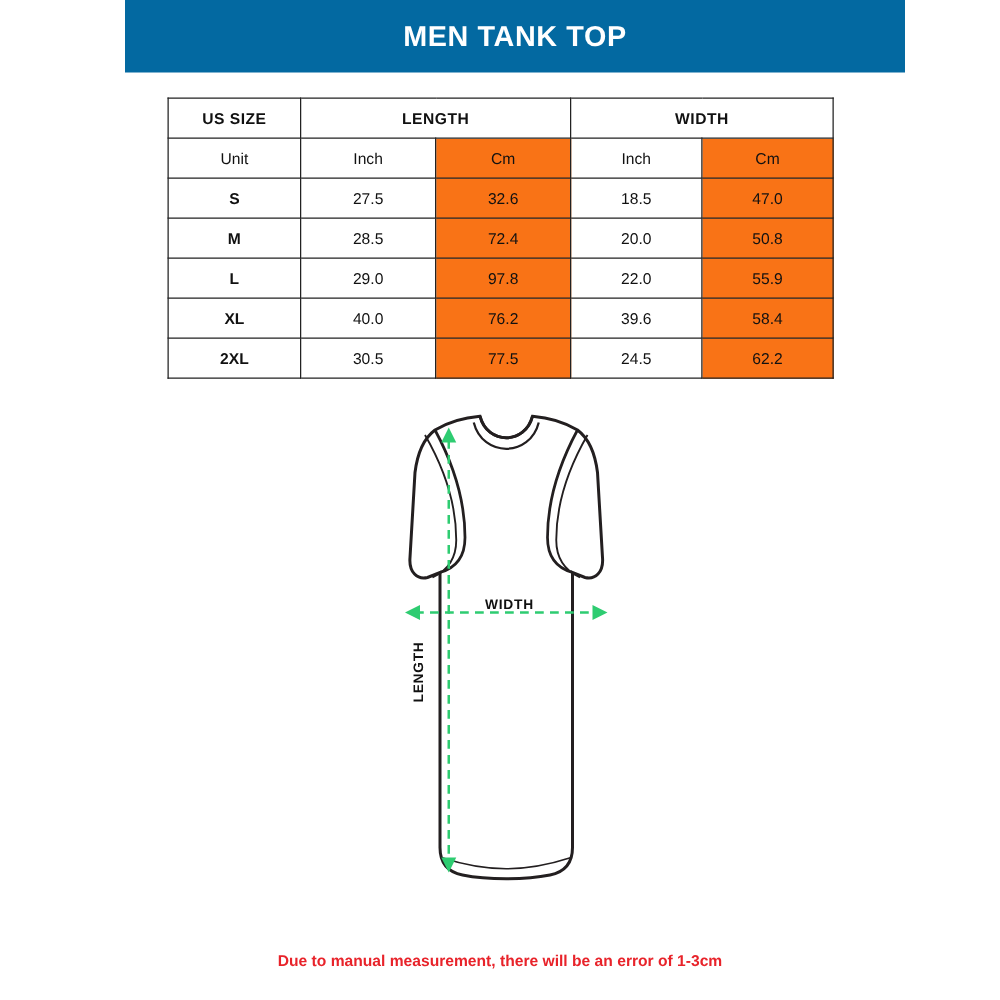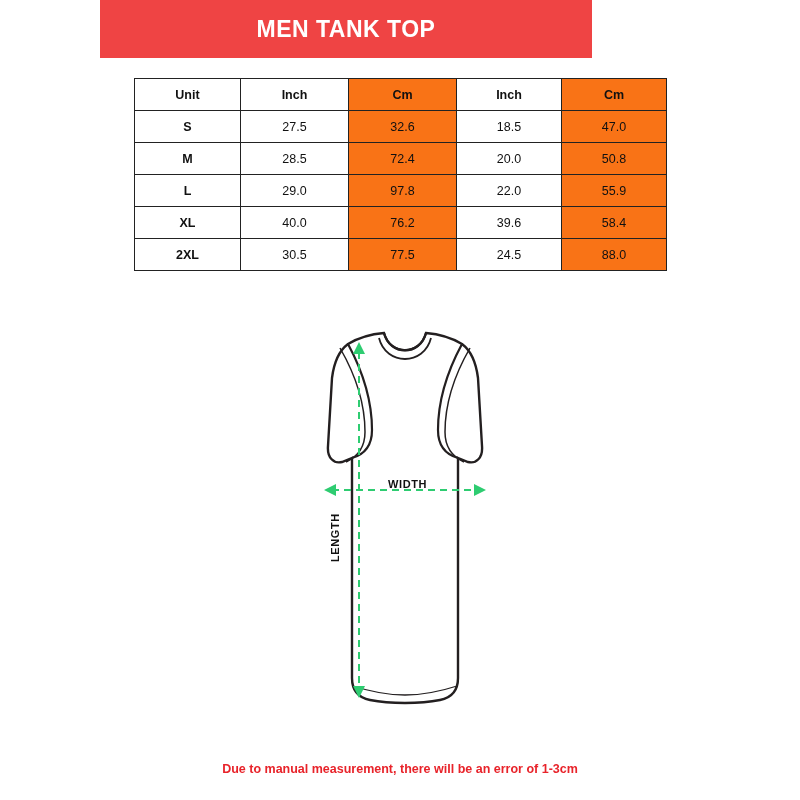--- a/index.html
+++ b/index.html
@@ -11,23 +11,23 @@
     font-family: "Liberation Sans", sans-serif;
     position: relative;
     overflow: hidden;
   }
 
   
   .header {
     position: absolute;
     left: 100px;
     top: 0;
-    width: 492px;
+    width: 624px;
     height: 58px;
-    background: #ef4444;
+    background: #0369a1;
     display: flex;
     align-items: center;
     justify-content: center;
   }
   .header-title {
     color: #ffffff;
     font-size: 23px;
     font-weight: bold;
     letter-spacing: 0.5px;
   }
@@ -59,21 +59,21 @@
   col.c-wi    { width: 105px; }
   col.c-wc    { width: 105px; }
 
   .hdr-main th {
     font-weight: bold;
     font-size: 12.5px;
     letter-spacing: 0.4px;
     height: 33px;
   }
   .hdr-unit td {
-    font-weight: bold;
+    font-weight: normal;
   }
   .row-label {
     font-weight: bold;
   }
   .shade {
     background: #f97316;
   }
 
   
   .illus {
@@ -125,20 +125,25 @@
 <div class="table-wrap">
   <table class="size-table">
     <colgroup>
       <col class="c-size">
         <col class="c-li">
         <col class="c-lc">
         <col class="c-wi">
         <col class="c-wc">
     </colgroup>
     <thead>
+      <tr class="hdr-main">
+        <th>US SIZE</th>
+        <th colspan="2">LENGTH</th>
+        <th colspan="2">WIDTH</th>
+      </tr>
       <tr class="hdr-unit">
         <td>Unit</td>
         <td>Inch</td>
         <td class="shade">Cm</td>
         <td>Inch</td>
         <td class="shade">Cm</td>
       </tr>
     </thead>
     <tbody>
       <tr>
@@ -167,21 +172,21 @@
         <td>40.0</td>
         <td class="shade">76.2</td>
         <td>39.6</td>
         <td class="shade">58.4</td>
       </tr>
       <tr>
         <td class="row-label">2XL</td>
         <td>30.5</td>
         <td class="shade">77.5</td>
         <td>24.5</td>
-        <td class="shade">88.0</td>
+        <td class="shade">62.2</td>
       </tr>
     </tbody>
   </table>
 </div>
 
 <div class="illus">
   <svg width="250" height="400" viewBox="0 0 250 400">
 
     <path d="M68 18
              C 78 12, 92 8, 104 7

